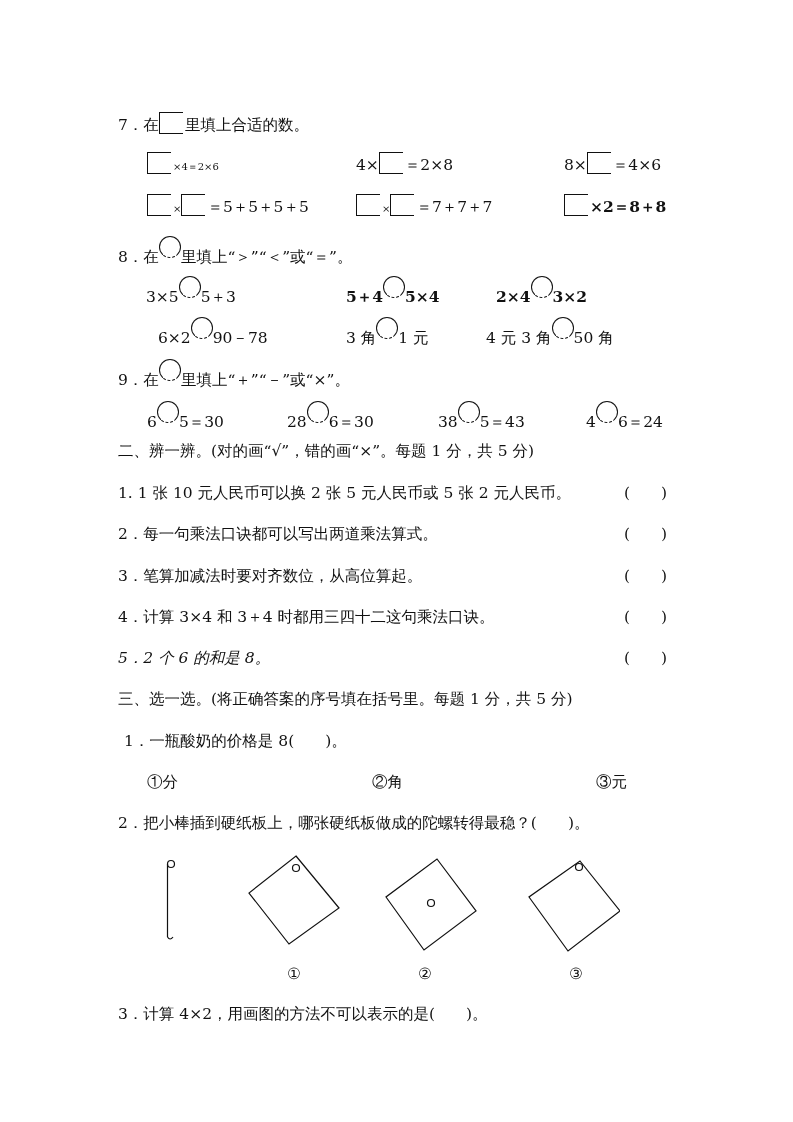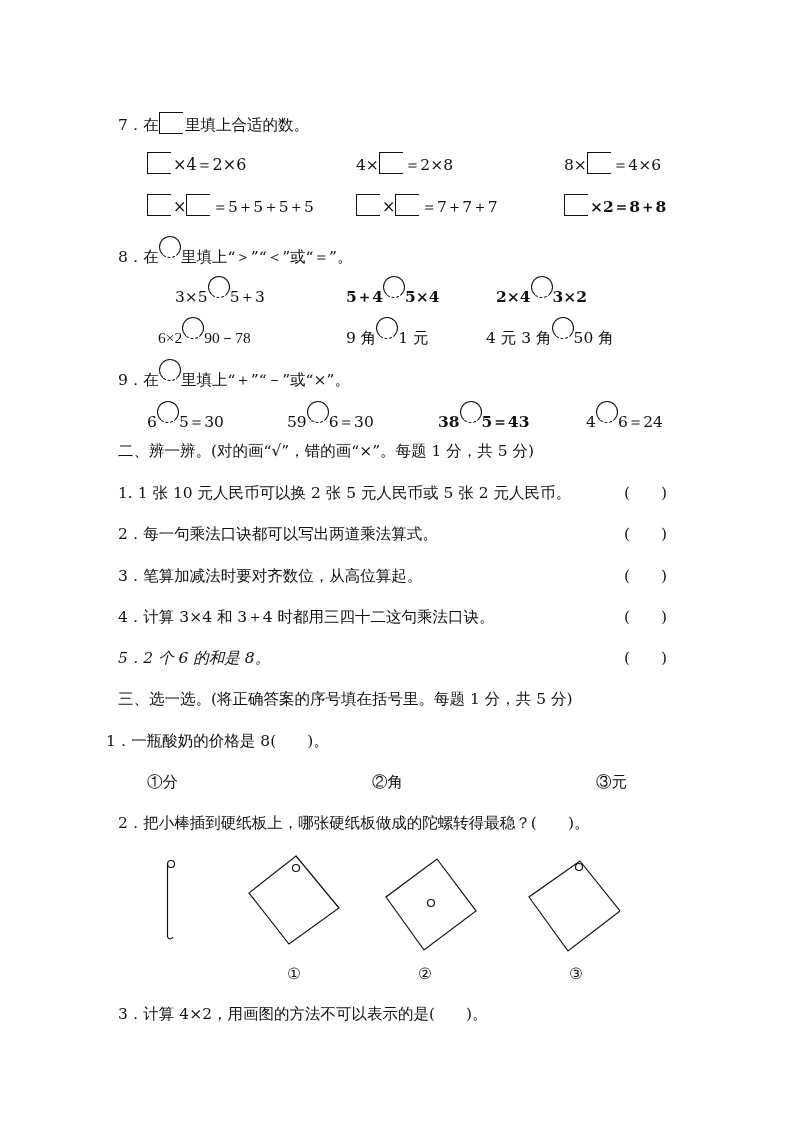--- a/index.html
+++ b/index.html
@@ -5,21 +5,21 @@
   html, body { margin:0; padding:0; background:#ffffff; }
   body { width:793px; height:1122px; position:relative; overflow:hidden;
          font-family:"DejaVu Serif","Liberation Serif",serif; color:#111; }
   .ln { position:absolute; font-size:15.5px; white-space:nowrap; line-height:20px; }
   .box { display:inline-block; width:24px; height:22px; border-left:1.3px solid #111;
          border-top:1.3px solid #111; border-bottom:1.3px solid #111; vertical-align:-4px;
          margin:0 2px 0 0; box-sizing:border-box; }
   .circ { display:inline-block; width:22px; height:22px; border-radius:50%;
           border:1.2px solid #111; border-bottom-style:dashed; border-left-color:#111;
           box-sizing:border-box; vertical-align:0px; margin:0 0px; position:relative; top:-4px; }
-  .sm { font-size:16px; }
+  .sm { font-size:10px; }
   .fig { position:absolute; }
   svg line, svg polygon, svg circle, svg path { stroke:#111; fill:none; stroke-width:1.2; }
 </style>
 </head>
 <body>
 
 <div class="ln" style="left:118px;top:112px;">
   <span>7．在</span><span class="box"></span><span>里填上合适的数。</span>
 </div>
 
@@ -40,51 +40,51 @@
   <span class="box"></span><span class="sm">×</span><span class="box"></span><span>＝7＋7＋7</span>
 </div>
 <div class="ln" style="left:564px;top:194px;font-weight:bold;">
   <span class="box"></span><span>×2＝8＋8</span>
 </div>
 
 <div class="ln" style="left:118px;top:240px;">
   <span>8．在</span><span class="circ"></span><span>里填上“＞”“＜”或“＝”。</span>
 </div>
 
-<div class="ln" style="left:175px;top:280px;">
+<div class="ln" style="left:146px;top:280px;">
   <span>3×5</span><span class="circ"></span><span>5＋3</span>
 </div>
 <div class="ln" style="left:346px;top:280px;font-weight:bold;">
   <span>5＋4</span><span class="circ"></span><span>5×4</span>
 </div>
 <div class="ln" style="left:496px;top:280px;font-weight:bold;">
   <span>2×4</span><span class="circ"></span><span>3×2</span>
 </div>
 
-<div class="ln" style="left:158px;top:321px;font-family:Liberation Serif, serif;">
+<div class="ln" style="left:158px;top:321px;">
   <span>6×2</span><span class="circ"></span><span>90－78</span>
 </div>
 <div class="ln" style="left:346px;top:321px;">
-  <span>9 角</span><span class="circ"></span><span>1 元</span>
+  <span>3 角</span><span class="circ"></span><span>1 元</span>
 </div>
 <div class="ln" style="left:486px;top:321px;">
   <span>4 元 3 角</span><span class="circ"></span><span>50 角</span>
 </div>
 
 <div class="ln" style="left:118px;top:363px;">
   <span>9．在</span><span class="circ"></span><span>里填上“＋”“－”或“×”。</span>
 </div>
 
 <div class="ln" style="left:147px;top:405px;">
   <span>6</span><span class="circ"></span><span>5＝30</span>
 </div>
 <div class="ln" style="left:287px;top:405px;">
-  <span>59</span><span class="circ"></span><span>6＝30</span>
+  <span>28</span><span class="circ"></span><span>6＝30</span>
 </div>
-<div class="ln" style="left:438px;top:405px;font-weight:bold;">
+<div class="ln" style="left:438px;top:405px;">
   <span>38</span><span class="circ"></span><span>5＝43</span>
 </div>
 <div class="ln" style="left:586px;top:405px;">
   <span>4</span><span class="circ"></span><span>6＝24</span>
 </div>
 
 <div class="ln" style="left:118px;top:441px;">二、辨一辨。(对的画“√”，错的画“×”。每题 1 分，共 5 分)</div>
 
 <div class="ln" style="left:118px;top:483px;">1. 1 张 10 元人民币可以换 2 张 5 元人民币或 5 张 2 元人民币。</div>
 <div class="ln" style="left:624px;top:483px;">(　　)</div>
@@ -96,21 +96,21 @@
 <div class="ln" style="left:624px;top:566px;">(　　)</div>
 
 <div class="ln" style="left:118px;top:607px;">4．计算 3×4 和 3＋4 时都用三四十二这句乘法口诀。</div>
 <div class="ln" style="left:624px;top:607px;">(　　)</div>
 
 <div class="ln" style="left:118px;top:648px;font-style:italic;">5．2 个 6 的和是 8。</div>
 <div class="ln" style="left:624px;top:648px;">(　　)</div>
 
 <div class="ln" style="left:118px;top:689px;">三、选一选。(将正确答案的序号填在括号里。每题 1 分，共 5 分)</div>
 
-<div class="ln" style="left:106px;top:731px;">1．一瓶酸奶的价格是 8(　　)。</div>
+<div class="ln" style="left:124px;top:731px;">1．一瓶酸奶的价格是 8(　　)。</div>
 <div class="ln" style="left:147px;top:772px;">①分</div>
 <div class="ln" style="left:372px;top:772px;">②角</div>
 <div class="ln" style="left:596px;top:772px;">③元</div>
 
 <div class="ln" style="left:118px;top:813px;">2．把小棒插到硬纸板上，哪张硬纸板做成的陀螺转得最稳？(　　)。</div>
 
 <svg class="fig" style="left:160px;top:855px;" width="30" height="90">
   <circle cx="11" cy="9" r="3.5"></circle>
   <line x1="7.5" y1="9" x2="7.5" y2="82"></line>
   <path d="M7.5 82 Q 10 86 13 82"></path>

